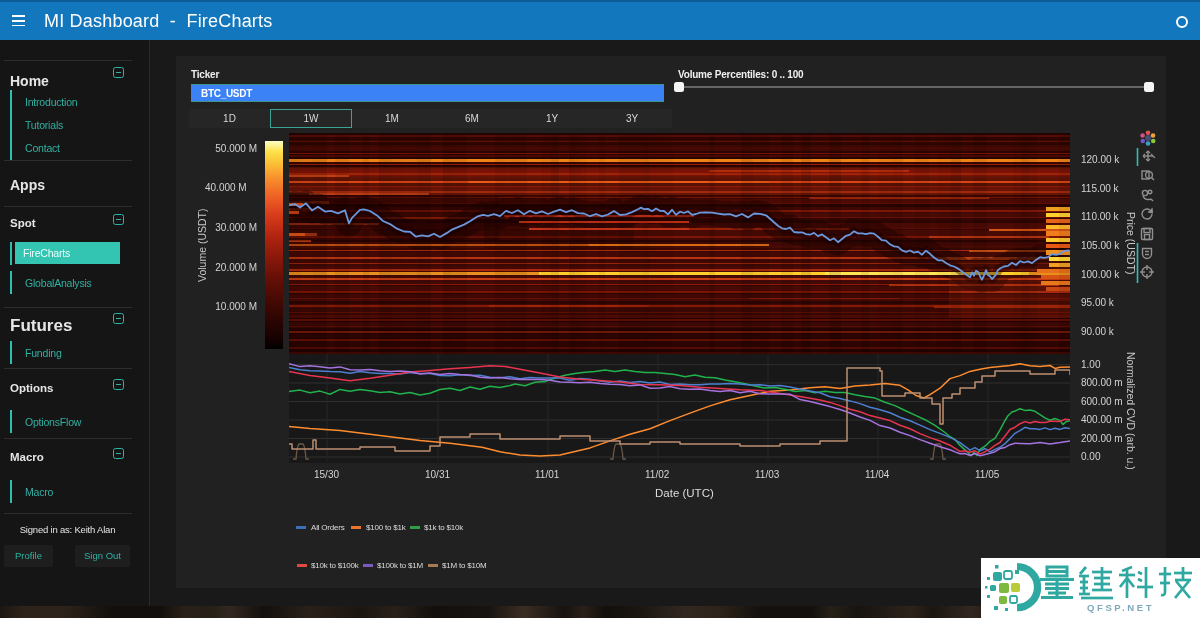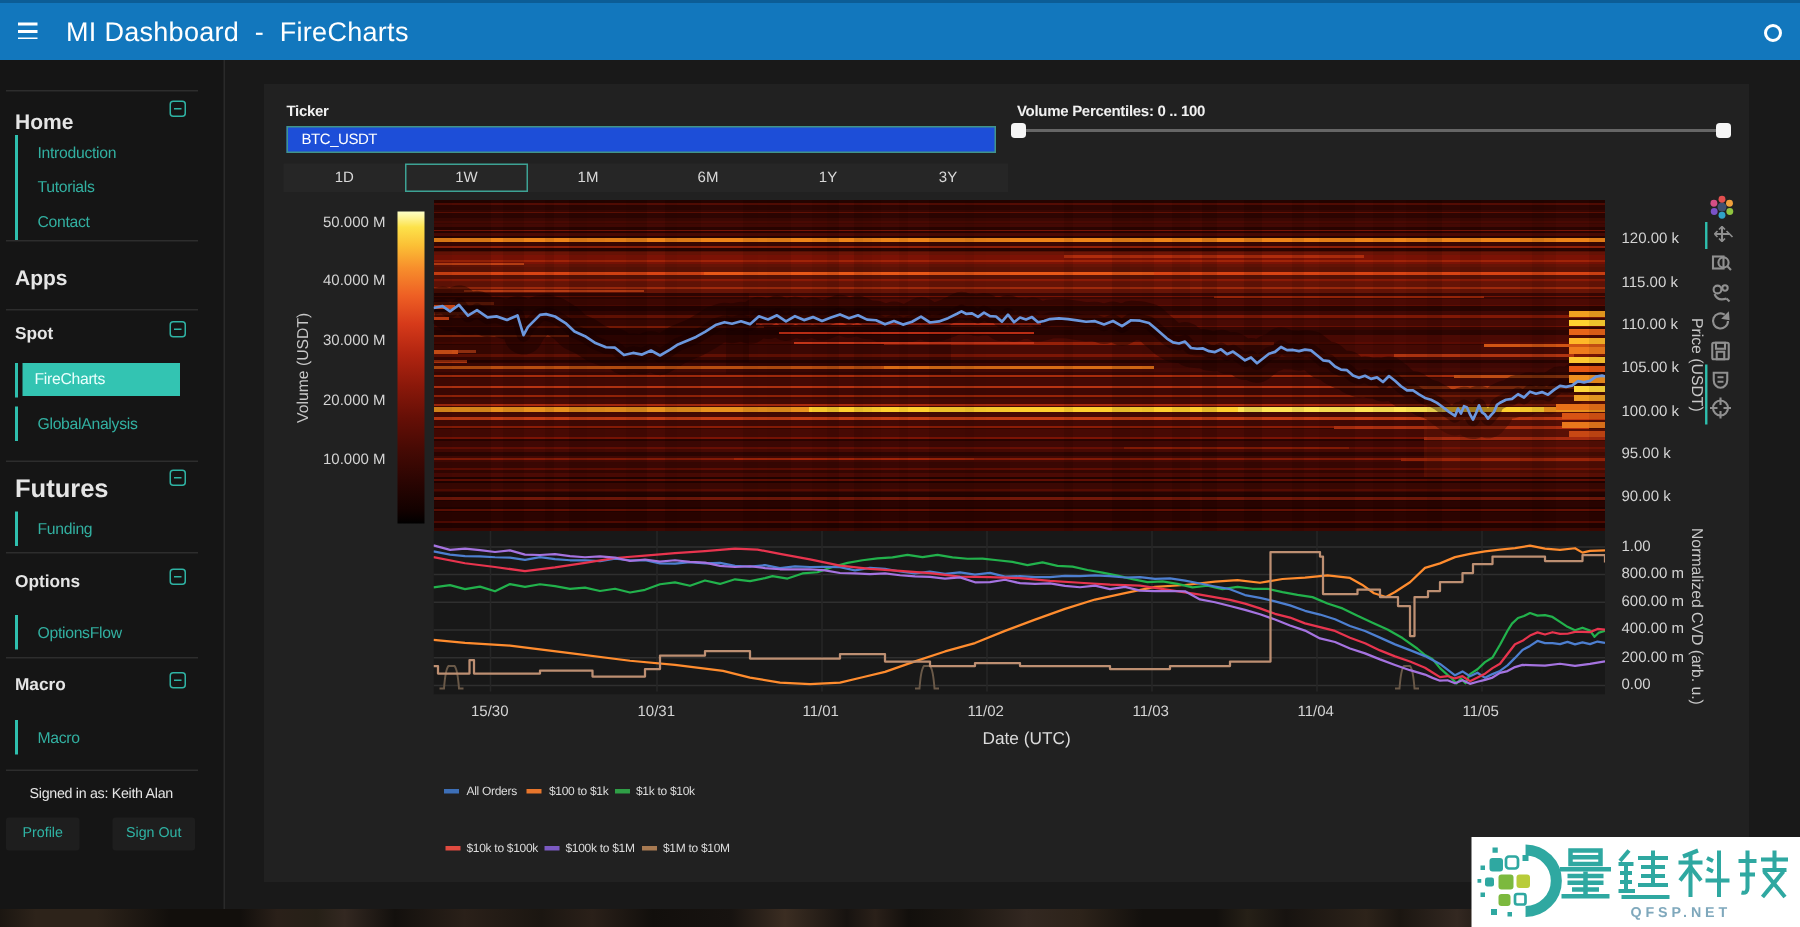--- a/index.html
+++ b/index.html
@@ -13,21 +13,21 @@
 .sdiv{position:absolute;left:4px;width:128px;height:1px;background:#2d2d2d}
 .shead{position:absolute;left:10px;color:#e5e5e5;font-weight:700}
 .sicon{position:absolute;left:113px;width:11px;height:11px;border:1px solid #2fb3a4;border-radius:2.5px}
 .sicon:after{content:"";position:absolute;left:2px;top:4px;width:5px;height:1.4px;background:#2fb3a4}
 .slink{position:absolute;left:25px;font-size:10.5px;letter-spacing:-0.2px;color:#32b0a1}
 .sbar{position:absolute;left:10px;width:2.4px;background:#2fbfae}
 #fcsel{position:absolute;left:15px;top:242px;width:105px;height:22px;background:#33c4b2;color:#eafffd;font-size:10.5px;letter-spacing:-0.2px;line-height:22px;padding-left:8px}
 .sbtn{position:absolute;top:545px;height:22px;background:#1e1e1e;color:#2fb3a4;font-size:9.5px;text-align:center;line-height:22px;border-radius:2px}
 #panel{position:absolute;left:176px;top:56px;width:990px;height:532px;background:#212121}
 .lab{position:absolute;font-size:10px;letter-spacing:-0.2px;font-weight:700;color:#f0f0f0}
-#tickbox{position:absolute;left:15px;top:28px;width:473px;height:18px;background:#1d4ed8;border:1px solid #41948a;color:#fff;font-size:10px;letter-spacing:-0.3px;font-weight:400;line-height:17px;padding-left:9px}
+#tickbox{position:absolute;left:15px;top:28px;width:473px;height:18px;background:#3b82f6;border:1px solid #41948a;color:#fff;font-size:10px;letter-spacing:-0.3px;font-weight:700;line-height:17px;padding-left:9px}
 .rb{position:absolute;top:53px;height:19px;background:#262626;color:#d8d8d8;font-size:10px;text-align:center;line-height:19px}
 .rbsel{border:1px solid #3da294;line-height:17px}
 .cvdb{position:absolute;top:53px;height:19px;background:#262626;color:#e8e8e8;font-size:10px;text-align:center;line-height:19px}
 #slider{position:absolute;left:502px;top:30px;width:472px;height:2px;background:#666}
 .shandle{position:absolute;top:-4px;width:10px;height:10px;background:#f5f5f5;border-radius:2.5px}
 .ticklab{position:absolute;font-size:10px;color:#d4d4d4}
 .rot{position:absolute;font-size:10.5px;color:#c8c8c8;white-space:nowrap}
 .leg{position:absolute;font-size:8px;letter-spacing:-0.2px;color:#dcdcdc}
 .legd{position:absolute;width:10px;height:2.6px}
 </style></head>
@@ -90,21 +90,21 @@
 <div class="rb" style="left:416px;width:80px">3Y</div>
 <div class="lab" style="left:502px;top:13px">Volume Percentiles: 0 .. 100</div>
 <div id="slider">
       <div class="shandle" style="left:-4px"></div>
       <div class="shandle" style="right:-4px"></div>
     </div>
 </div>
 
 <div class="abs" style="left:265px;top:141px;width:18px;height:208px;background:linear-gradient(180deg,#fdffc8 0%,#fde24a 5%,#fbbf35 11%,#f78f2c 18%,#ee5f24 27%,#d63a1a 36%,#b02410 46%,#8a180a 56%,#660f06 66%,#470a04 76%,#2c0502 86%,#120100 96%,#000 100%)"></div>
 <div class="ticklab" style="left:205px;top:143px;width:52px;text-align:right">50.000 M</div>
-<div class="ticklab" style="left:205px;top:182px;width:52px;text-align:right">40.000 M</div>
+<div class="ticklab" style="left:205px;top:182px;width:52px;text-align:left">40.000 M</div>
 <div class="ticklab" style="left:205px;top:222px;width:52px;text-align:right">30.000 M</div>
 <div class="ticklab" style="left:205px;top:262px;width:52px;text-align:right">20.000 M</div>
 <div class="ticklab" style="left:205px;top:301px;width:52px;text-align:right">10.000 M</div>
 <div class="rot" style="left:196px;top:282px;transform:rotate(-90deg);transform-origin:0 0">Volume (USDT)</div>
 
 <div class="abs" style="left:289px;top:133px"><svg width="781" height="222" viewBox="0 0 781 222" shape-rendering="crispEdges">
       <rect width="781" height="222" fill="#330602"></rect>
       <rect x="0" y="0" width="781" height="3" fill="#2e0502"></rect>
       <rect x="0" y="3" width="781" height="4" fill="#3a0703"></rect>
       <rect x="0" y="7" width="781" height="2" fill="#440904"></rect>

